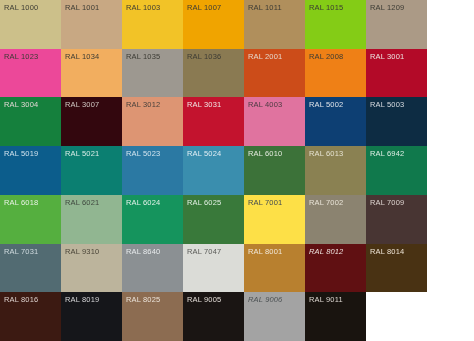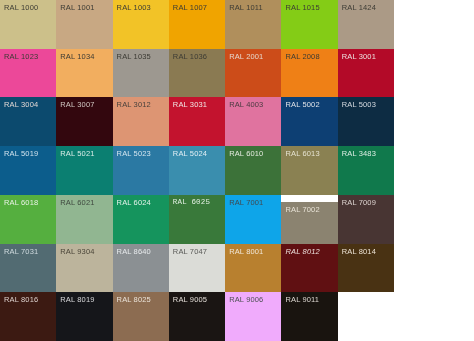--- a/index.html
+++ b/index.html
@@ -15,21 +15,21 @@
     position: relative;
     width: 474px;
     height: 341px;
     overflow: hidden;
     background: #ffffff;
   }
   .ral-grid {
     display: grid;
     grid-template-columns: repeat(7, 1fr);
     grid-template-rows: repeat(7, 1fr);
-    width: 394px;
+    width: 427px;
     height: 341px;
     gap: 0;
   }
   .swatch {
     position: relative;
     box-sizing: border-box;
     overflow: hidden;
   }
   .swatch-label {
     position: absolute;
@@ -63,21 +63,21 @@
       <div class="swatch" style="background: rgb(240, 164, 0);">
         <span class="swatch-label" style="color: rgb(60, 59, 52);">RAL 1007</span>
       </div>
       <div class="swatch" style="background: rgb(176, 143, 92);">
         <span class="swatch-label" style="color: rgb(60, 59, 52);">RAL 1011</span>
       </div>
       <div class="swatch" style="background: #84cc16;">
         <span class="swatch-label" style="color: rgb(60, 59, 52);">RAL 1015</span>
       </div>
       <div class="swatch" style="background: rgb(171, 154, 134);">
-        <span class="swatch-label" style="color: rgb(60, 59, 52);">RAL 1424</span>
+        <span class="swatch-label" style="color: rgb(60, 59, 52);">RAL 1209</span>
       </div>
       <div class="swatch" style="background: #ec4899;">
         <span class="swatch-label" style="color: rgb(60, 59, 52);">RAL 1023</span>
       </div>
       <div class="swatch" style="background: rgb(242, 174, 95);">
         <span class="swatch-label" style="color: rgb(60, 59, 52);">RAL 1034</span>
       </div>
       <div class="swatch" style="background: rgb(157, 152, 144);">
         <span class="swatch-label" style="color: rgb(60, 59, 52);">RAL 1035</span>
       </div>
@@ -86,21 +86,21 @@
       </div>
       <div class="swatch" style="background: rgb(204, 76, 25);">
         <span class="swatch-label" style="color: rgb(230, 215, 203);">RAL 2001</span>
       </div>
       <div class="swatch" style="background: rgb(239, 128, 22);">
         <span class="swatch-label" style="color: rgb(60, 59, 52);">RAL 2008</span>
       </div>
       <div class="swatch" style="background: rgb(179, 10, 40);">
         <span class="swatch-label" style="color: rgb(236, 227, 224);">RAL 3001</span>
       </div>
-      <div class="swatch" style="background: #0c4a6e;">
+      <div class="swatch" style="background: #15803d;">
         <span class="swatch-label" style="color: rgb(224, 214, 211);">RAL 3004</span>
       </div>
       <div class="swatch" style="background: rgb(51, 7, 14);">
         <span class="swatch-label" style="color: rgb(207, 198, 193); text-align: right;">RAL 3007</span>
       </div>
       <div class="swatch" style="background: rgb(221, 149, 115);">
         <span class="swatch-label" style="color: rgb(74, 66, 60);">RAL 3012</span>
       </div>
       <div class="swatch" style="background: rgb(195, 19, 46);">
         <span class="swatch-label" style="color: rgb(240, 230, 228);">RAL 3031</span>
@@ -126,48 +126,48 @@
       <div class="swatch" style="background: rgb(58, 142, 174);">
         <span class="swatch-label" style="color: rgb(225, 238, 244);">RAL 5024</span>
       </div>
       <div class="swatch" style="background: rgb(60, 114, 57);">
         <span class="swatch-label" style="color: rgb(228, 234, 222);">RAL 6010</span>
       </div>
       <div class="swatch" style="background: rgb(138, 129, 82);">
         <span class="swatch-label" style="color: rgb(229, 226, 208);">RAL 6013</span>
       </div>
       <div class="swatch" style="background: rgb(16, 121, 76);">
-        <span class="swatch-label" style="color: rgb(221, 238, 228);">RAL 3483</span>
+        <span class="swatch-label" style="color: rgb(221, 238, 228);">RAL 6942</span>
       </div>
       <div class="swatch" style="background: rgb(85, 175, 63);">
         <span class="swatch-label" style="color: rgb(232, 242, 228);">RAL 6018</span>
       </div>
       <div class="swatch" style="background: rgb(145, 182, 145);">
         <span class="swatch-label" style="color: rgb(64, 74, 64);">RAL 6021</span>
       </div>
       <div class="swatch" style="background: rgb(21, 148, 93);">
         <span class="swatch-label" style="color: rgb(227, 242, 234);">RAL 6024</span>
       </div>
       <div class="swatch" style="background: rgb(57, 121, 58);">
-        <span class="swatch-label" style="color: rgb(227, 240, 227); font-family: Liberation Mono, monospace;">RAL 6025</span>
-      </div>
-      <div class="swatch" style="background: #0ea5e9;">
+        <span class="swatch-label" style="color: rgb(227, 240, 227);">RAL 6025</span>
+      </div>
+      <div class="swatch" style="background: #fde047;">
         <span class="swatch-label" style="color: rgb(65, 74, 82);">RAL 7001</span>
       </div>
-      <div class="swatch" style="background: rgb(139, 131, 112); margin-top: 7px;">
+      <div class="swatch" style="background: rgb(139, 131, 112);">
         <span class="swatch-label" style="color: rgb(232, 227, 214);">RAL 7002</span>
       </div>
       <div class="swatch" style="background: rgb(72, 53, 51);">
         <span class="swatch-label" style="color: rgb(222, 213, 209);">RAL 7009</span>
       </div>
       <div class="swatch" style="background: rgb(82, 107, 114);">
         <span class="swatch-label" style="color: rgb(207, 218, 222);">RAL 7031</span>
       </div>
       <div class="swatch" style="background: rgb(188, 180, 156);">
-        <span class="swatch-label" style="color: rgb(75, 70, 57);">RAL 9304</span>
+        <span class="swatch-label" style="color: rgb(75, 70, 57);">RAL 9310</span>
       </div>
       <div class="swatch" style="background: rgb(139, 144, 147);">
         <span class="swatch-label" style="color: rgb(231, 234, 236);">RAL 8640</span>
       </div>
       <div class="swatch" style="background: rgb(219, 220, 215);">
         <span class="swatch-label" style="color: rgb(90, 91, 88);">RAL 7047</span>
       </div>
       <div class="swatch" style="background: rgb(184, 128, 47);">
         <span class="swatch-label" style="color: rgb(240, 230, 216);">RAL 8001</span>
       </div>
@@ -182,21 +182,21 @@
       </div>
       <div class="swatch" style="background: rgb(21, 22, 26);">
         <span class="swatch-label" style="color: rgb(214, 214, 216);">RAL 8019</span>
       </div>
       <div class="swatch" style="background: rgb(140, 108, 81);">
         <span class="swatch-label" style="color: rgb(234, 226, 216);">RAL 8025</span>
       </div>
       <div class="swatch" style="background: rgb(26, 21, 19);">
         <span class="swatch-label" style="color: rgb(226, 220, 214);">RAL 9005</span>
       </div>
-      <div class="swatch" style="background: #f0abfc;">
+      <div class="swatch" style="background: #a3a3a3; font-style: italic;">
         <span class="swatch-label" style="color: rgb(77, 82, 84);">RAL 9006</span>
       </div>
       <div class="swatch" style="background: rgb(25, 20, 15);">
         <span class="swatch-label" style="color: rgb(222, 216, 210);">RAL 9011</span>
       </div>
       <div class="swatch empty" style="background: rgb(255, 255, 255);"></div>
     </div>
 </div>
 
 </body></html>

